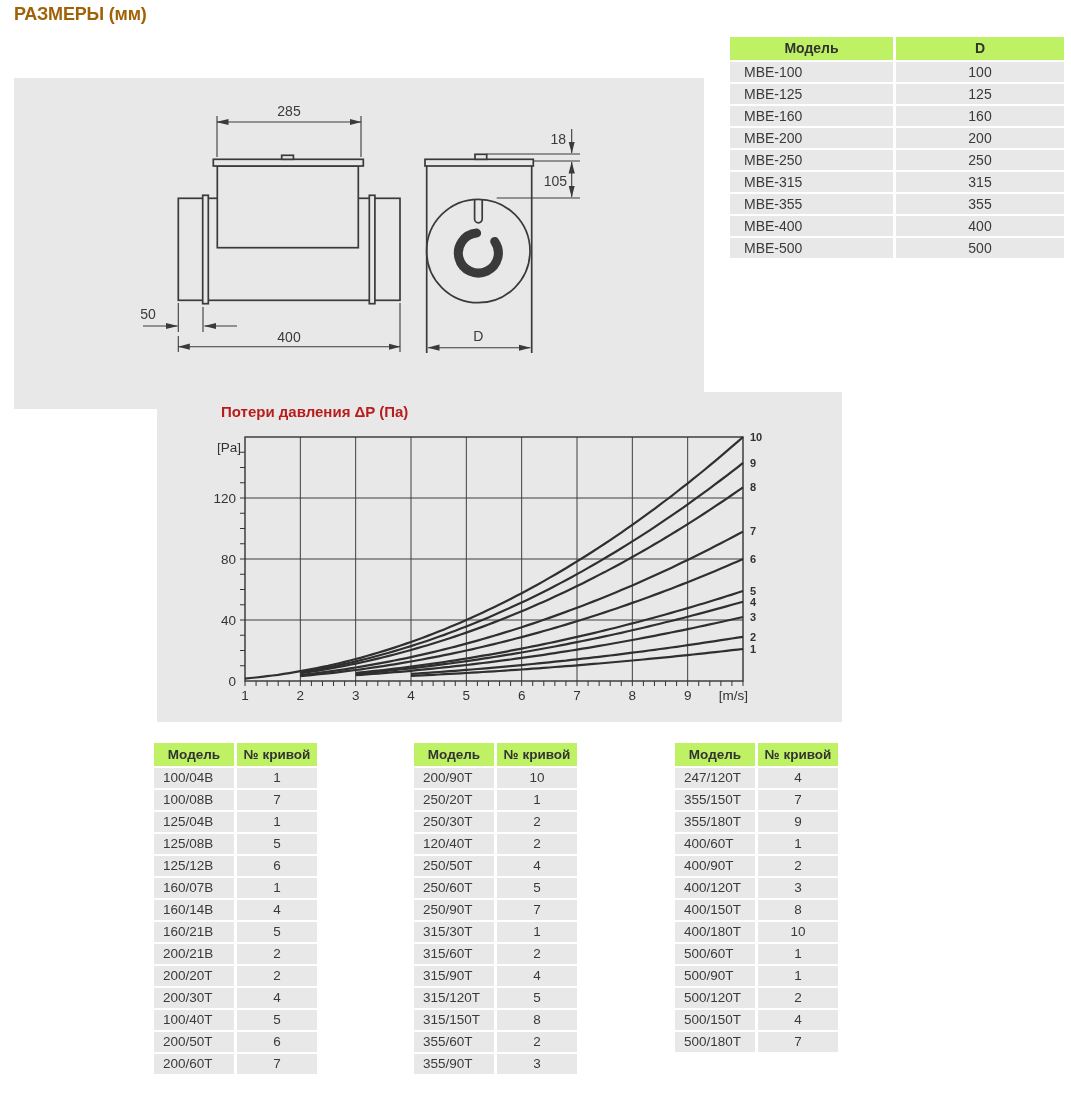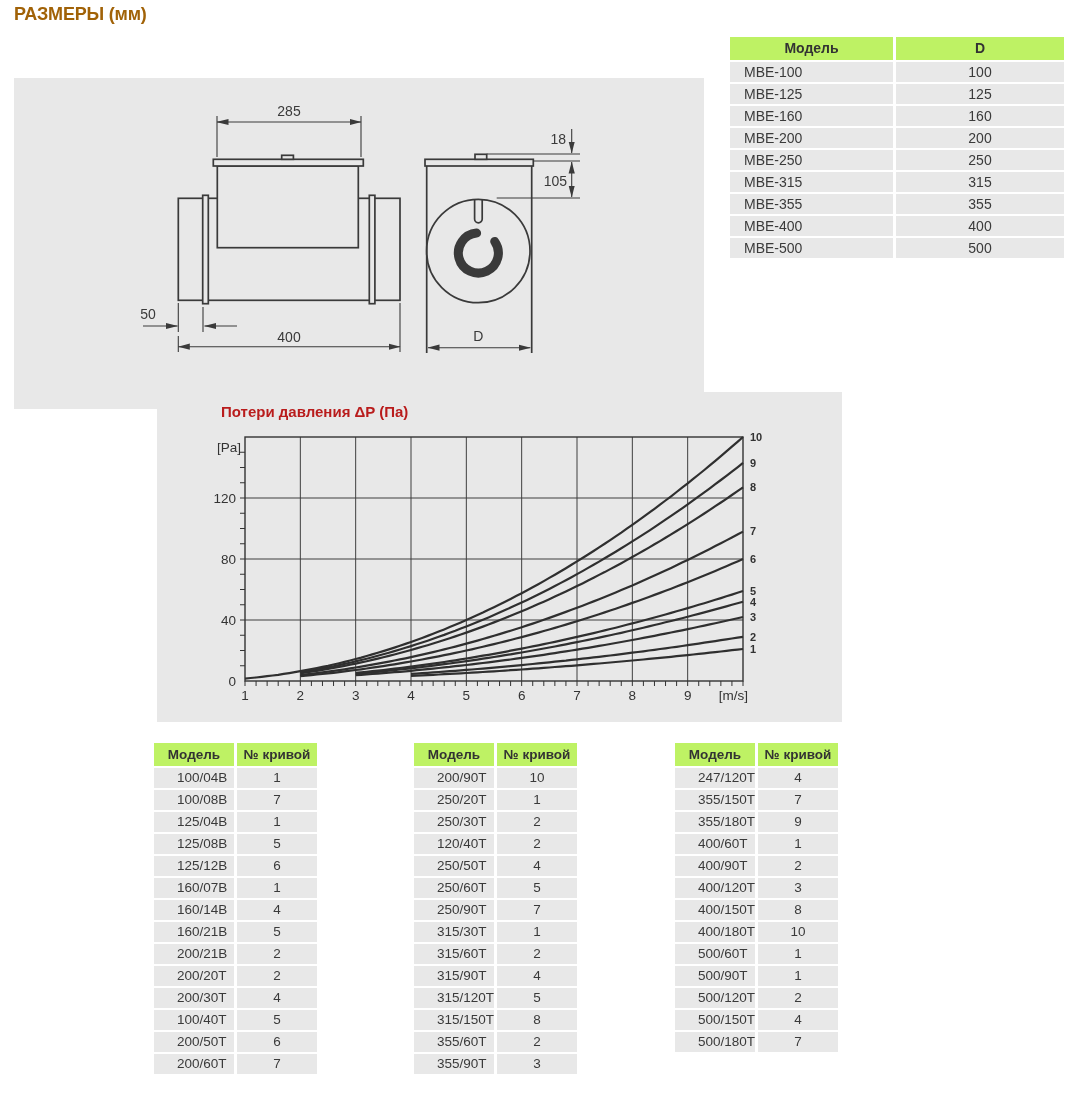--- a/index.html
+++ b/index.html
@@ -12,21 +12,21 @@
   .panel-chart{left:157px;top:392px;width:685px;height:330px;}
   .chart-title{position:absolute;left:64px;top:11px;font-size:15px;font-weight:bold;color:#b91c1c;}
   svg{display:block;}
   .dln{stroke:#3a3a3a;stroke-width:1.7;fill:none;}
   .dfl{stroke:#3a3a3a;stroke-width:1.7;fill:#e8e8e8;}
   .thin{stroke:#3a3a3a;stroke-width:1.1;fill:none;}
   .dim-text{font-family:"Liberation Sans",sans-serif;font-size:14px;fill:#3a3a3a;}
   .tbl{position:absolute;display:grid;column-gap:3px;row-gap:2px;font-size:14px;}
   .tbl .th{background:#bef264;height:23px;line-height:23px;text-align:center;font-weight:bold;color:#333;}
   .tbl .td{background:#e8e8e8;height:20px;line-height:20px;text-align:center;}
-  .tbl .c0{text-align:left;padding-left:23px;}
+  .tbl .c0{text-align:left;padding-left:9px;}
   .dim-table{left:730px;top:37px;grid-template-columns:163px 168px;}
   .dim-table .c0{padding-left:14px;}
   .curve-table{top:743px;grid-template-columns:80px 80px;font-size:13.5px;}
   .curve-table .th{font-size:13.5px;}
   .t1{left:154px;} .t2{left:414px;} .t3{left:675px;}
 </style>
 </head>
 <body>
 
 <div class="page">

